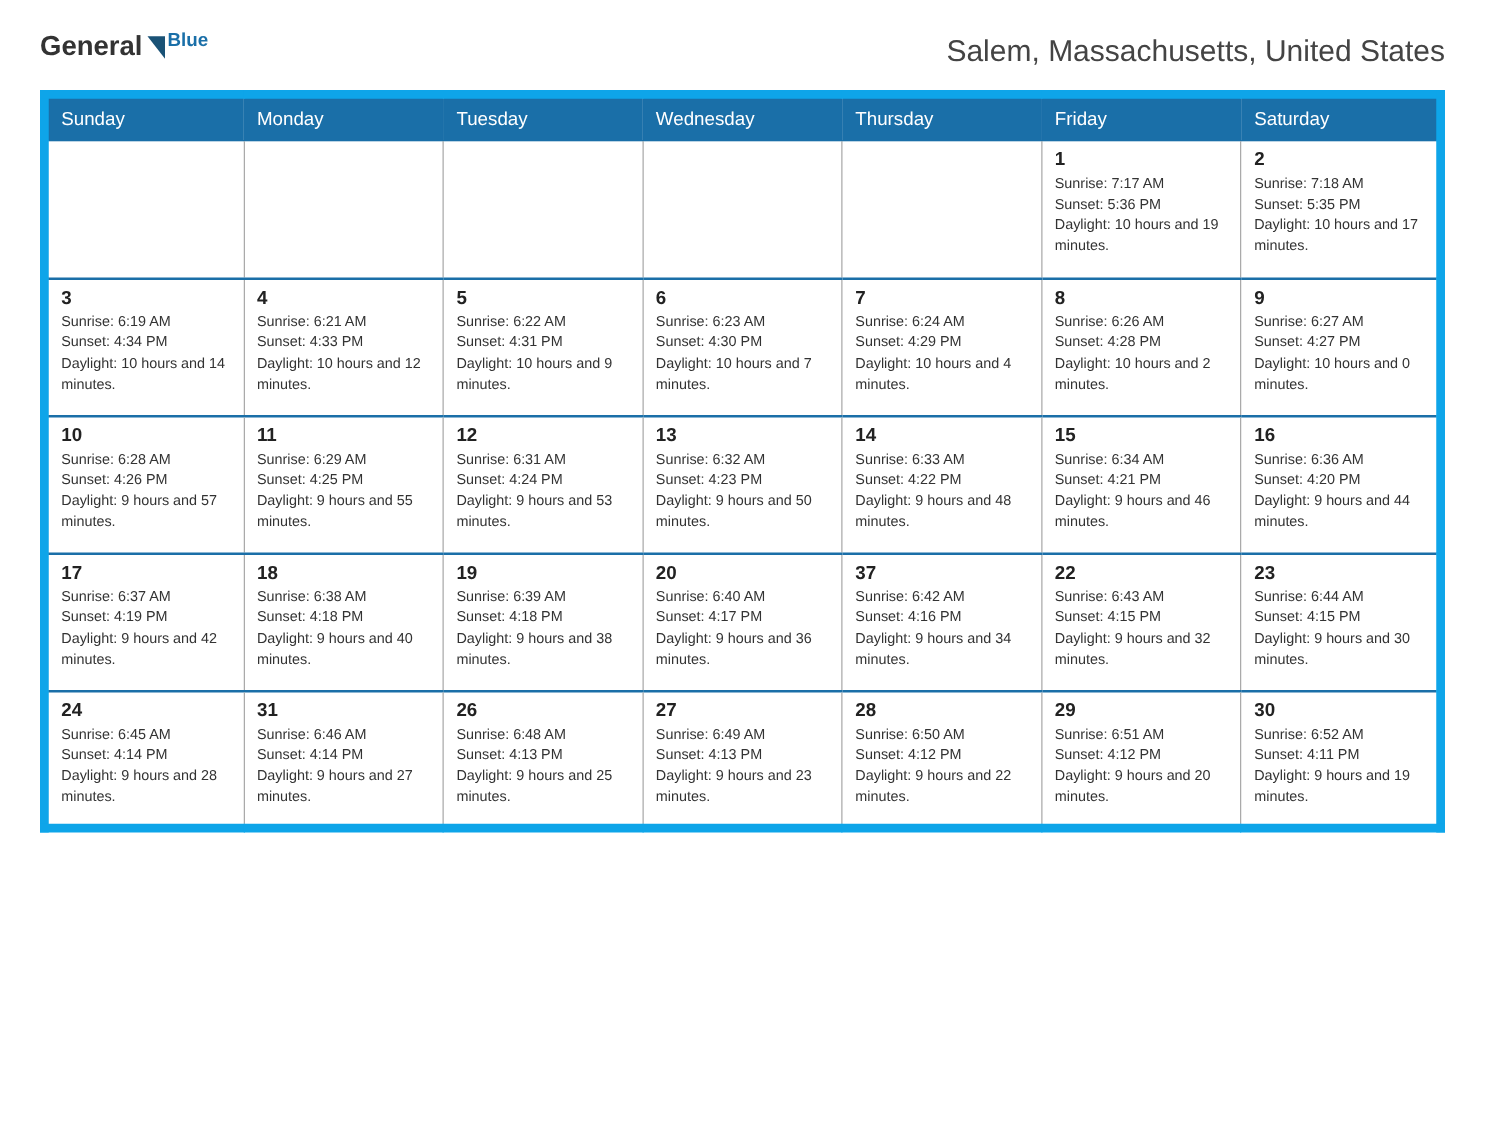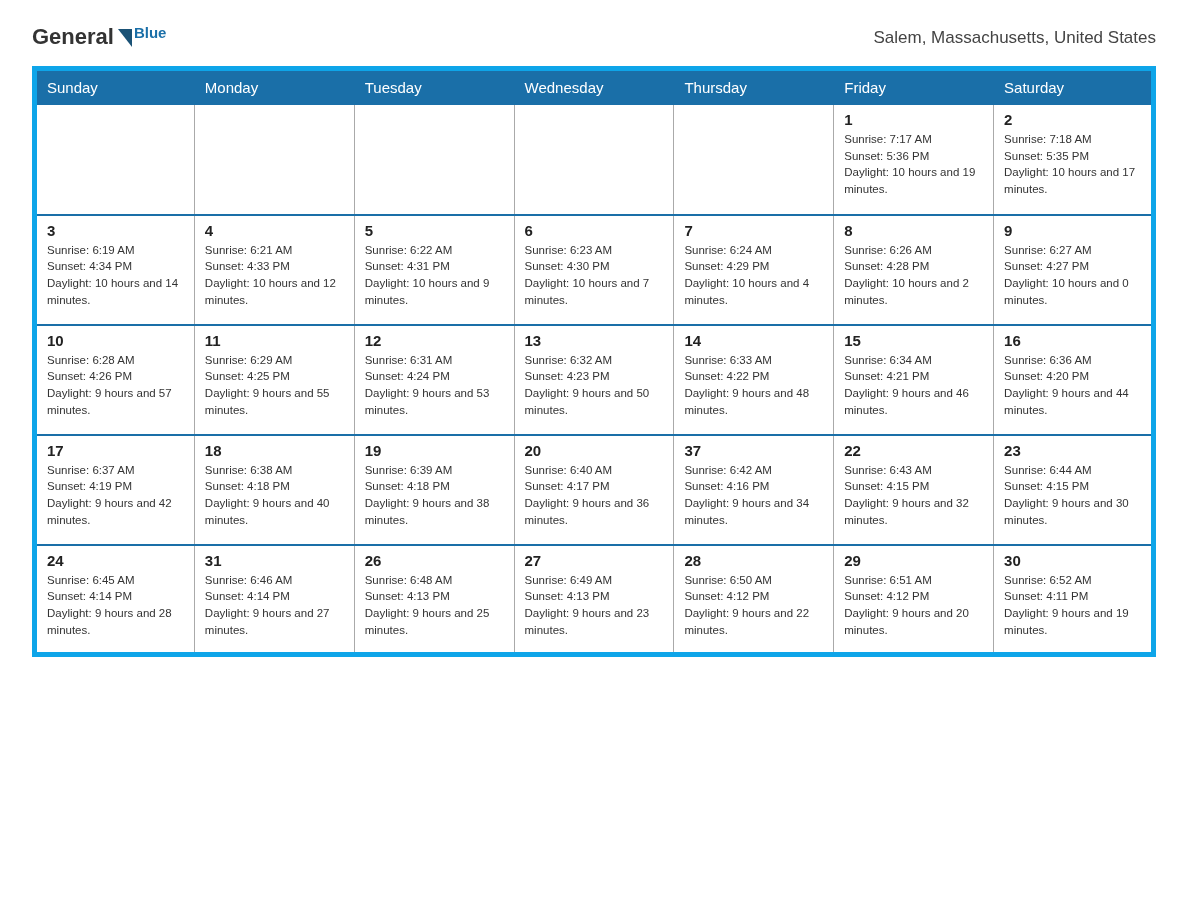--- a/index.html
+++ b/index.html
@@ -48,28 +48,28 @@
     .title-section {
       text-align: right;
     }
     .month-title {
       font-size: 52px;
       font-weight: bold;
       color: #222;
       line-height: 1.1;
     }
     .location {
-      font-size: 17px;
+      font-size: 24px;
       color: #444;
       margin-top: 4px;
     }
     .calendar {
       width: 100%;
       border-collapse: collapse;
-      border: 5px solid #0ea5e9;
+      border: 7px solid #0ea5e9;
     }
     .calendar th {
       background-color: #1a6fa8;
       color: #fff;
       padding: 8px 10px;
       font-size: 15px;
       font-weight: normal;
       text-align: left;
       border: 1px solid #1a6fa8;
     }

